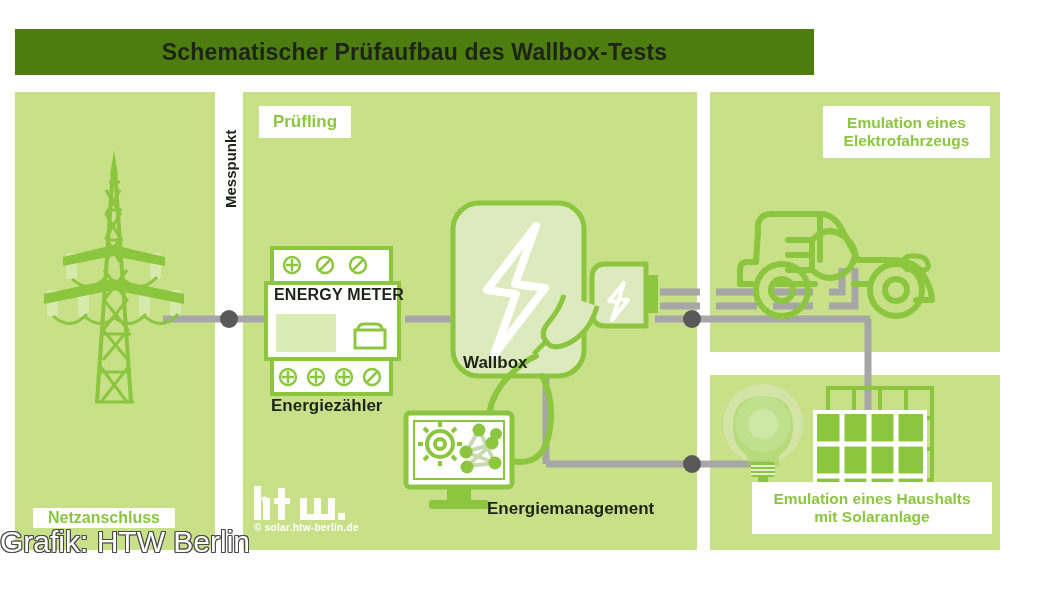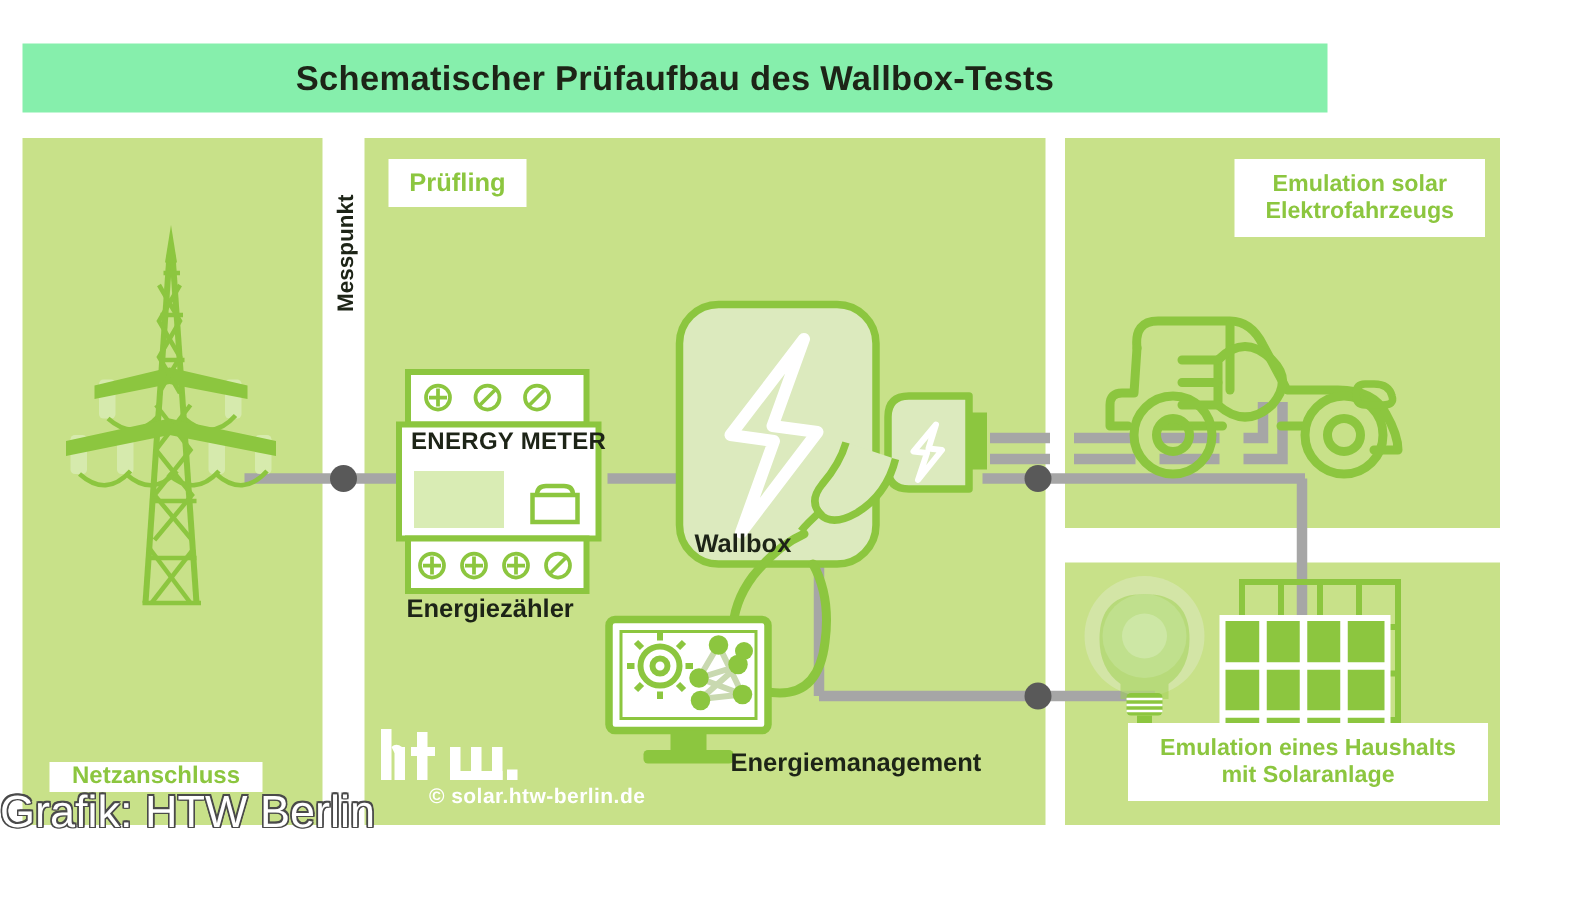--- a/index.html
+++ b/index.html
@@ -1,22 +1,22 @@
 <!DOCTYPE html>
 <html><head>
 <meta charset="utf-8">
 <style>
   html,body{margin:0;padding:0;background:#ffffff;}
   body{width:1058px;height:612px;position:relative;overflow:hidden;
        font-family:"Liberation Sans", sans-serif;}
   .stage{position:absolute;left:0;top:0;width:1058px;height:612px;background:#fff;}
 
   
-  .title-bar{position:absolute;left:15px;top:29px;width:870px;height:46px;
-             background:#86efac;display:flex;align-items:center;justify-content:center;}
+  .title-bar{position:absolute;left:15px;top:29px;width:799px;height:46px;
+             background:#4d7c0f;display:flex;align-items:center;justify-content:center;}
   .title-text{font-size:23px;font-weight:bold;color:#1d2417;letter-spacing:.2px;
               font-family:"Liberation Sans", sans-serif;}
 
   
   .panel{position:absolute;background:#c8e189;}
   #panel-grid{left:15px;top:92px;width:200px;height:458px;}
   #panel-dut{left:243px;top:92px;width:454px;height:458px;}
   #panel-ev{left:710px;top:92px;width:290px;height:260px;}
   #panel-house{left:710px;top:375px;width:290px;height:175px;}
 
@@ -43,22 +43,22 @@
   #lbl-wallbox{left:463px;top:353px;font-size:17px;}
   #lbl-energiemgmt{left:487px;top:499px;font-size:17px;}
   #lbl-komm{left:622px;top:228px;font-size:16px;text-align:center;width:150px;}
   #lbl-komm .l2{display:block;}
 
   
   .layer{position:absolute;left:0;top:0;width:1058px;height:612px;overflow:visible;}
 
   
   #htw{position:absolute;left:252px;top:484px;width:120px;height:54px;}
-  #htw .cap{position:absolute;left:2px;top:38px;font-size:14px;color:#ffffff;
-            font-weight:bold;letter-spacing:.3px;white-space:nowrap;margin-left:32px;}
+  #htw .cap{position:absolute;left:2px;top:38px;font-size:10px;color:#ffffff;
+            font-weight:bold;letter-spacing:.3px;white-space:nowrap;}
 
   
   #watermark{position:absolute;left:0;top:525px;width:1058px;text-align:left;
              font-size:30px;color:#ffffff;font-family:"Liberation Sans", sans-serif;
              text-shadow:-1px 0 #4a4a4a,0 1px #4a4a4a,1px 0 #4a4a4a,0 -1px #4a4a4a,
                          1px 1px #4a4a4a,-1px -1px #4a4a4a,1px -1px #4a4a4a,-1px 1px #4a4a4a;}
 </style>
 </head>
 <body>
 
@@ -267,21 +267,21 @@
 
   <div class="wbox" id="lbl-netz">
     <span>Netzanschluss</span>
   </div>
 
   <div class="wbox" id="lbl-pruefling">
     <span>Prüfling</span>
   </div>
 
   <div class="wbox" id="lbl-ev">
-    <span>Emulation solar</span>
+    <span>Emulation eines</span>
     <span>Elektrofahrzeugs</span>
   </div>
 
   <div class="wbox" id="lbl-house">
     <span>Emulation eines Haushalts</span>
     <span>mit Solaranlage</span>
   </div>
 
   <div class="dlabel" id="lbl-messpunkt">Messpunkt</div>
   <div class="dlabel" id="lbl-energiezaehler">Energiezähler</div>

